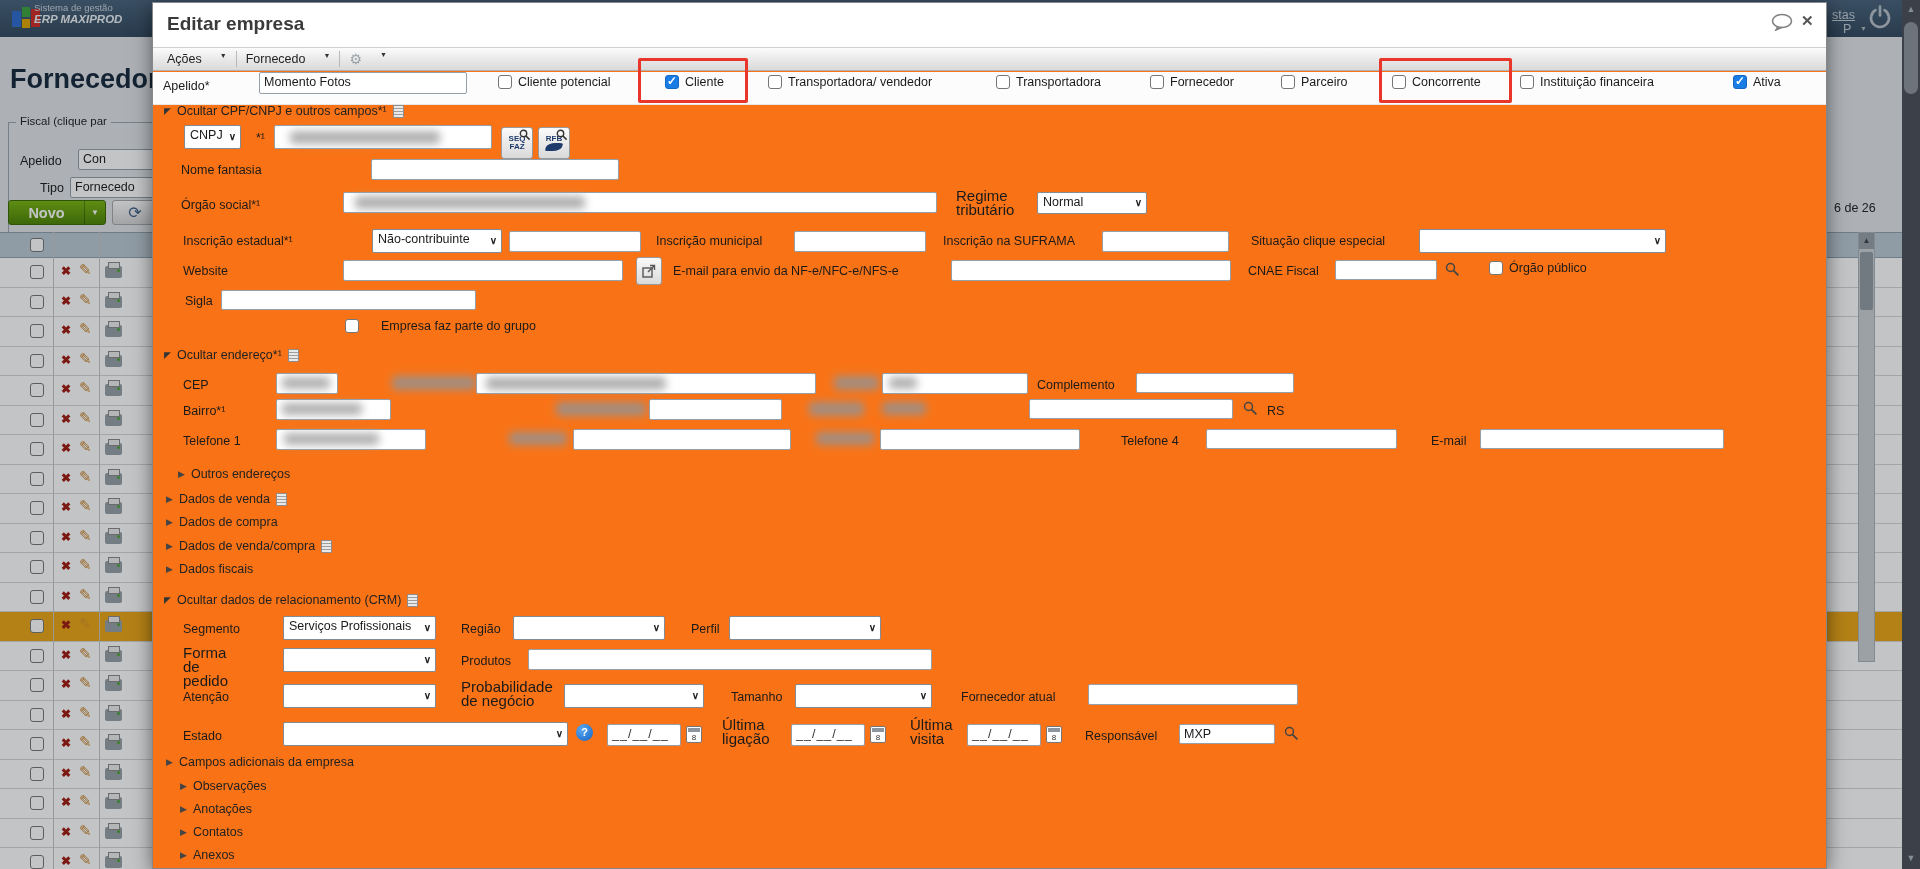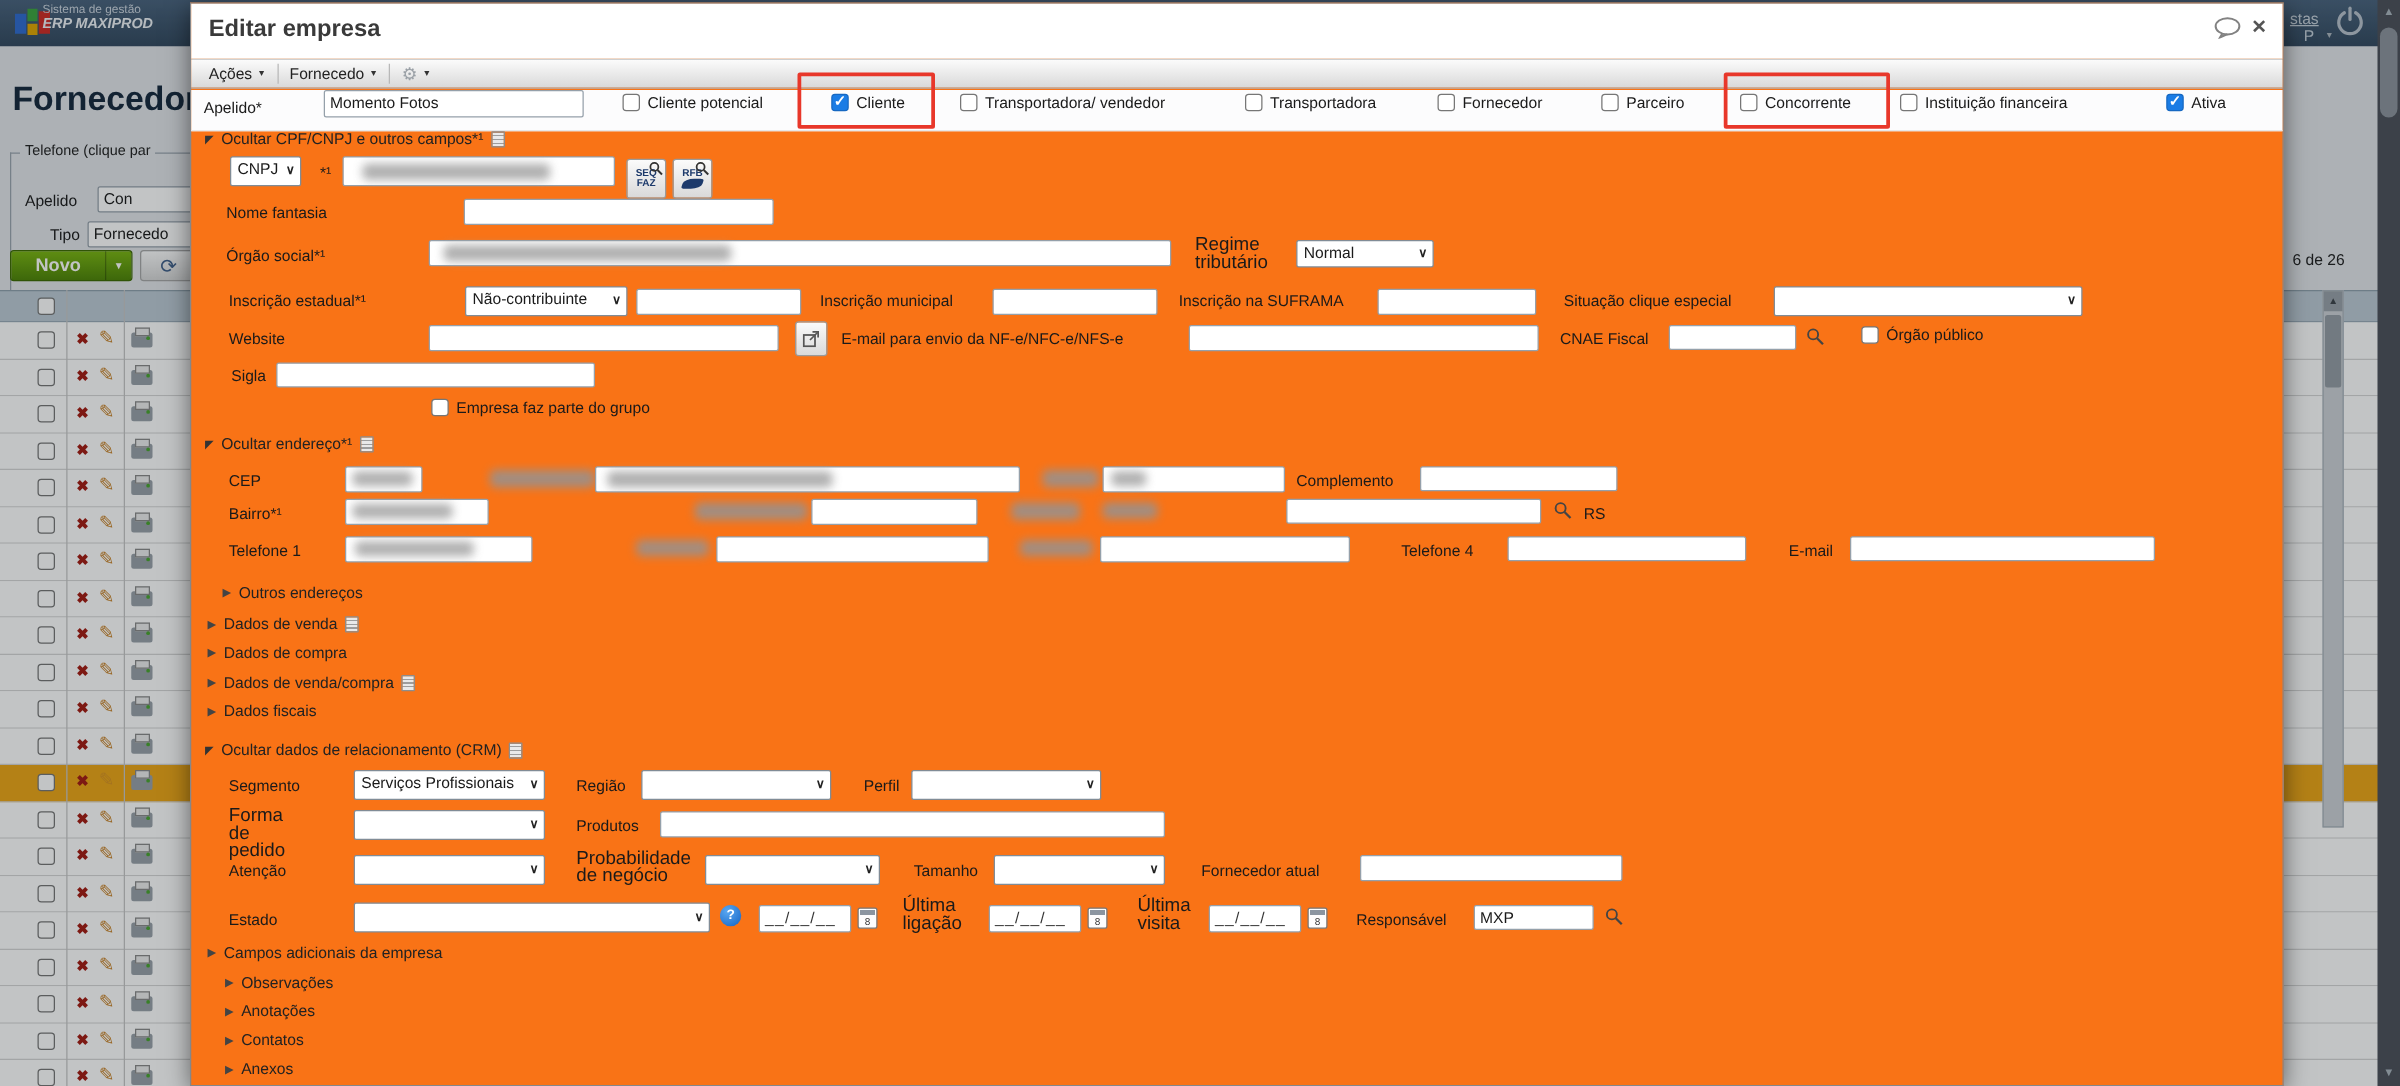--- a/index.html
+++ b/index.html
@@ -72,21 +72,21 @@
 #sb-main .a{position:absolute;left:0;width:18px;text-align:center;font-size:9px;color:#aab4bd}
 #sb-main .th{position:absolute;left:2px;top:22px;width:14px;height:72px;background:#8c939c;border-radius:7px}
 #overlay{position:absolute;inset:0;background:rgba(12,18,24,.25);z-index:5}
 
 #modal{position:absolute;left:152px;top:2px;width:1675px;height:867px;background:#f97316;border:1px solid #85878a;box-shadow:0 4px 18px rgba(0,0,0,.5);z-index:10}
 #m-titlebar{position:absolute;left:0;top:0;width:100%;height:44px;background:#fff}
 #m-title{position:absolute;left:14px;top:10px;font-size:19px;font-weight:600;color:#3a3a3a}
 #m-bubble{position:absolute;left:1618px;top:10px}
 #m-close{position:absolute;left:1648px;top:9px;font-size:15px;font-weight:bold;color:#555}
 #m-toolbar{position:absolute;left:0;top:44px;width:100%;height:24px;background:linear-gradient(#fbfbfb,#d9d9d9);border-top:1px solid #cfcfcf;border-bottom:1px solid #b2b2b2;display:flex;align-items:center;padding-left:5px}
-.tbtn{display:flex;align-items:center;gap:4px;padding:2px 9px;font-size:12.5px;color:#222}
+.tbtn{display:flex;align-items:flex-start;gap:18px;padding:2px 9px;font-size:12.5px;color:#222}
 .tbtn .c{font-size:7px;color:#333}
 .tsep{width:1px;height:16px;background:#b8b8b8}
 #gear{font-size:14px;color:#9aa0a6}
 #white-band{position:absolute;left:0;top:69px;width:100%;height:33px;background:#fcfcfd;border-bottom:1px solid #e7e7e7}
 #hl1{position:absolute;left:485px;top:55px;width:110px;height:45px;border:3px solid #e8372a;border-radius:2px;z-index:3}
 #hl2{position:absolute;left:1226px;top:55px;width:133px;height:45px;border:3px solid #e8372a;border-radius:2px;z-index:3}
 .p0{left:345px}.p1{left:512px}.p2{left:615px}.p3{left:843px}.p4{left:997px}.p5{left:1128px}.p6{left:1239px}.p7{left:1367px}.p8{left:1580px}
 #apelido-lbl{left:10px;top:76px}
 #apelido{left:106px;top:69px;width:208px;height:22px}
 #sec-doc{left:11px;top:101px}
@@ -116,21 +116,21 @@
 #web-inp{left:190px;top:257px;width:280px;height:21px}
 #ext-btn{position:absolute;left:483px;top:254px;width:26px;height:28px;border:1px solid #9a9a9a;border-radius:3px;background:linear-gradient(#fafafa,#dadada);display:flex;align-items:center;justify-content:center}
 #nfe-lbl{left:520px;top:261px}
 #nfe-inp{left:798px;top:257px;width:280px;height:21px}
 #cnae-lbl{left:1095px;top:261px}
 #cnae-inp{left:1182px;top:257px;width:102px;height:20px}
 #cnae-mag{left:1292px;top:259px}
 #orgao-cb{position:absolute;left:1336px;top:258px;display:flex;align-items:center;gap:6px}
 #sigla-lbl{left:32px;top:291px}
 #sigla-inp{left:68px;top:287px;width:255px;height:20px}
-#grupo-cb{position:absolute;left:192px;top:316px;display:flex;align-items:center;gap:6px}
+#grupo-cb{position:absolute;left:192px;top:316px;display:flex;align-items:center;gap:22px}
 #sec-end{left:11px;top:345px}
 #cep-lbl{left:30px;top:375px}
 #cep-inp{left:123px;top:370px;width:62px;height:21px}
 #cep-rd{left:129px;top:374px;width:48px;height:12px}
 #endlbl-rd{left:239px;top:373px;width:84px;height:14px}
 #end-inp{left:323px;top:370px;width:340px;height:21px}
 #end-rd{left:333px;top:374px;width:180px;height:13px}
 #numlbl-rd{left:681px;top:373px;width:45px;height:14px}
 #num-inp{left:729px;top:370px;width:146px;height:21px}
 #num-rd{left:736px;top:374px;width:28px;height:12px}
@@ -210,21 +210,21 @@
   <div id="logo">
     <div class="sq" style="left:0;top:6px;width:9px;height:16px;background:#2f6bd0"></div>
     <div class="sq" style="left:10px;top:2px;width:8px;height:10px;background:#3da53f"></div>
     <div class="sq" style="left:10px;top:14px;width:8px;height:9px;background:#e0a600"></div>
     <div class="sq" style="left:19px;top:4px;width:9px;height:18px;background:#cf2b25"></div>
   </div>
   <div id="logo-text1">Sistema de gestão</div>
   <div id="logo-text2">ERP MAXIPROD</div>
   <div id="page-title">Fornecedores</div>
   <div id="filters-line"></div>
-  <div id="filters-legend">Telefone (clique par</div>
+  <div id="filters-legend">Fiscal (clique par</div>
   <div id="f-apelido-lbl" class="lbl">Apelido</div>
   <div id="f-apelido" class="inp">Con</div>
   <div id="f-tipo-lbl" class="lbl">Tipo</div>
   <div id="f-tipo" class="inp">Fornecedo</div>
   <div id="novo">
     <span class="nmain">Novo</span>
     <span class="ndiv"></span>
     <span class="ncaret">▼</span>
   </div>
   <div id="refresh">

